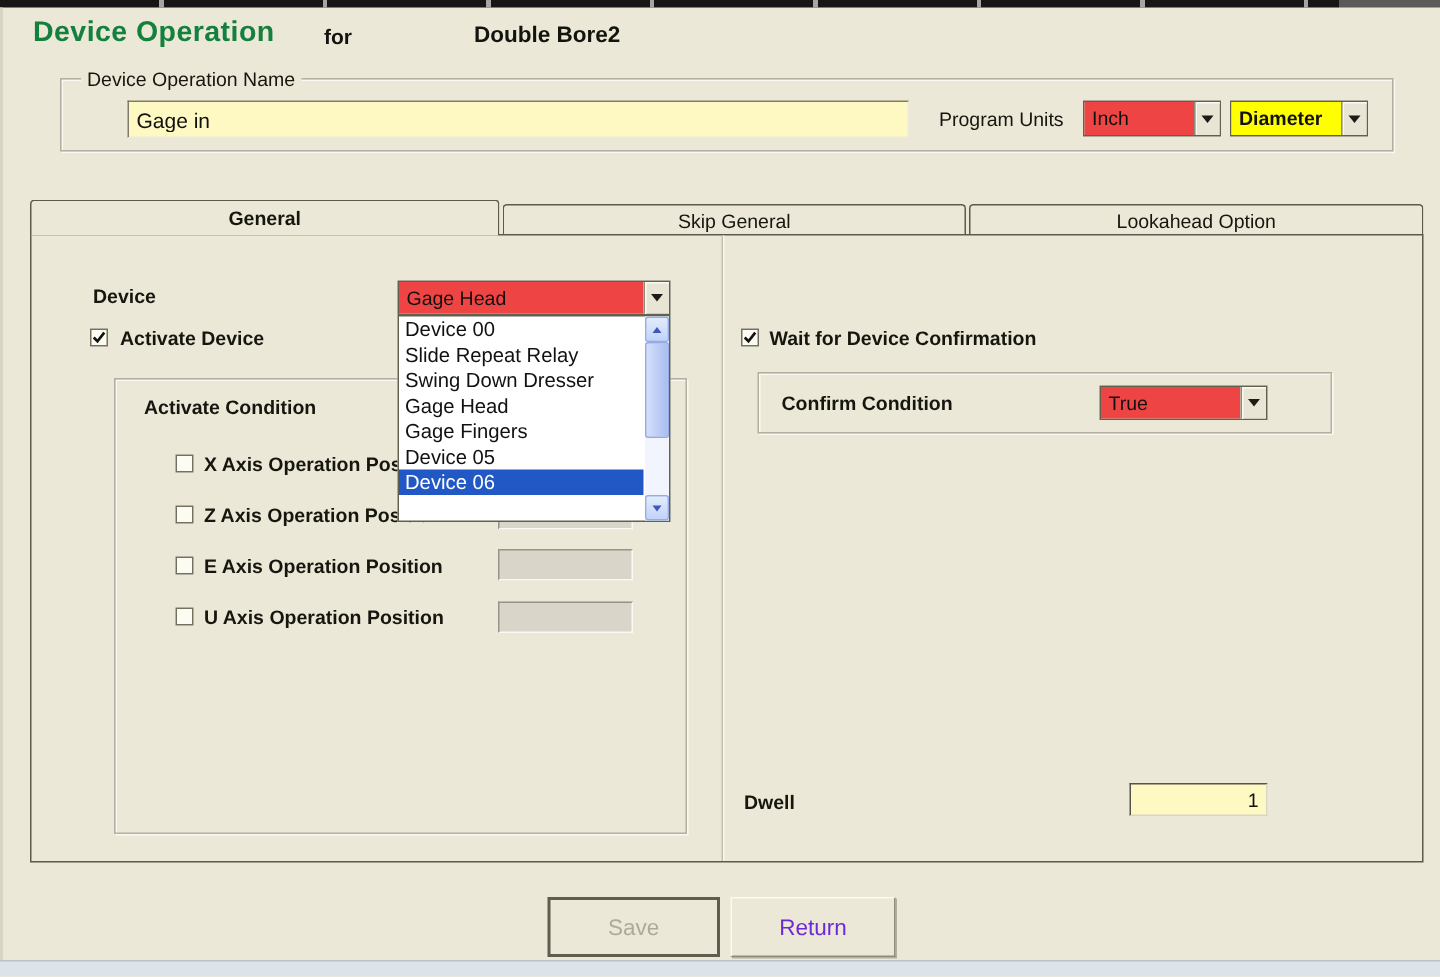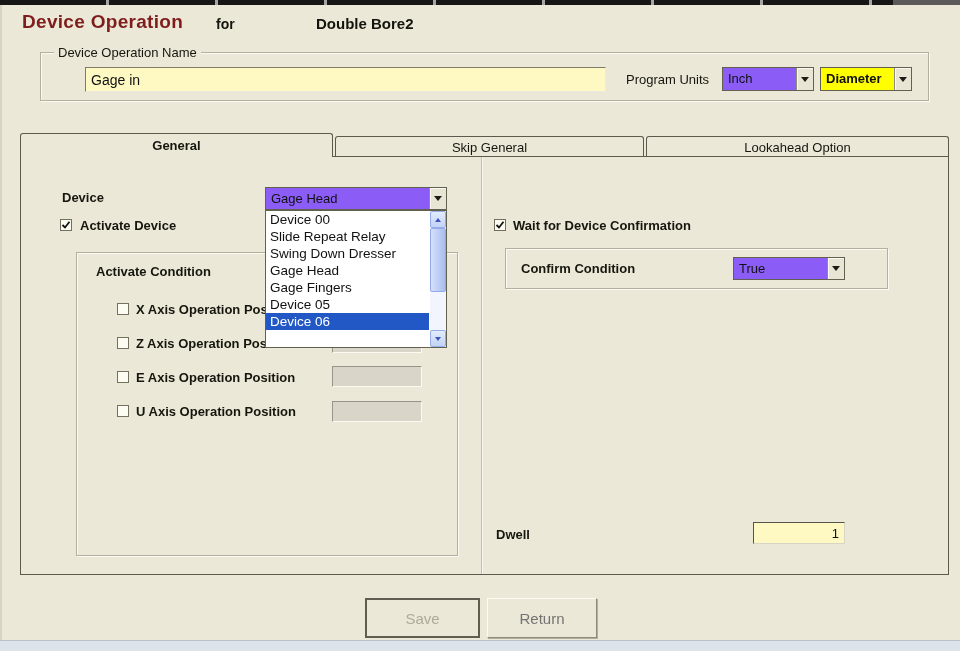--- a/index.html
+++ b/index.html
@@ -15,21 +15,21 @@
   
   .top-strip {
     left:0; top:0; width:960px; height:5px;
     background:
       repeating-linear-gradient(90deg, rgba(190,190,190,0) 0 106px, rgba(190,190,190,.85) 106px 109px),
       linear-gradient(90deg,#161616 0 93%, #5a5a5a 93% 100%);
   }
   .left-edge { left:0; top:5px; width:2px; height:635px; background:#d8d4c4; }
   .bottom-strip { left:0; top:640px; width:960px; height:11px; background:#dce3e9; border-top:1px solid #b9c2ca; }
 
-  .title { font-size:19px; font-weight:bold; color:#7f1d1d; letter-spacing:.3px; }
+  .title { font-size:19px; font-weight:bold; color:#15803d; letter-spacing:.3px; }
   .for-label { font-size:14px; font-weight:bold; color:#14140e; }
   .context { font-size:15px; font-weight:bold; color:#14140e; }
 
   
   .groupbox {
     border:1px solid #b4b09f;
     box-shadow: inset 1px 1px 0 #fbfaf2, 1px 1px 0 #fbfaf2;
   }
   .legend {
     position:absolute; left:13px; top:-8px;
@@ -47,21 +47,21 @@
     font-family:"Liberation Sans",sans-serif; font-size:14px; color:#111;
     padding:0 5px; outline:none; width:100%; height:100%;
   }
   .dfield {
     background:#d9d5c8;
     border:1px solid; border-color:#97948a #fbfaf2 #fbfaf2 #97948a;
   }
 
   
   .combo { display:flex; background:#fff; border:1px solid #62604f; }
-  .combo .cfield { flex:1; font-size:13px; color:#111; padding:3px 0 0 5px; overflow:hidden; white-space:nowrap; background:#8b5cf6; }
+  .combo .cfield { flex:1; font-size:13px; color:#111; padding:3px 0 0 5px; overflow:hidden; white-space:nowrap; background:#ef4444; }
   .combo .cbtn {
     width:17px; background:#e9e5d4;
     border-left:1px solid #8f8b7d;
     display:flex; align-items:center; justify-content:center;
     box-shadow: inset 1px 1px 0 #fbfaf2;
   }
   .arr-down { width:0; height:0; border-left:4px solid transparent; border-right:4px solid transparent; border-top:5px solid #1c1c14; }
 
   
   .tab { background:#ebe8d7; border:1px solid #5c594d; border-bottom:none; border-radius:3px 3px 0 0;
@@ -100,21 +100,21 @@
     background:linear-gradient(90deg,#d5e0fa,#a9bef0);
     border:1px solid #94a9e8; border-radius:2px;
   }
 
   
   .vdivider { left:481px; top:157px; width:1px; height:417px; background:#c4c0af; box-shadow:1px 0 0 #f8f6ee; }
 
   
   .btn { display:flex; align-items:center; justify-content:center; font-size:15px; background:#ebe8d7; }
   .btn-save { border:2px solid #605d50; color:#aeaa98; }
-  .btn-return { border:1px solid #8f8b7d; border-top-color:#fbfaf3; border-left-color:#fbfaf3; box-shadow:1px 1px 0 #b2ae9e; color:#737373; }
+  .btn-return { border:1px solid #8f8b7d; border-top-color:#fbfaf3; border-left-color:#fbfaf3; box-shadow:1px 1px 0 #b2ae9e; color:#6d28d9; }
 </style>
 </head>
 <body>
 
 <div class="abs top-strip"></div>
 <div class="abs left-edge"></div>
 
 <div class="abs title" style="left:22px; top:11px;">Device Operation</div>
 <div class="abs for-label" style="left:216px; top:16px;">for</div>
 <div class="abs context" style="left:316px; top:15px;">Double Bore2</div>

